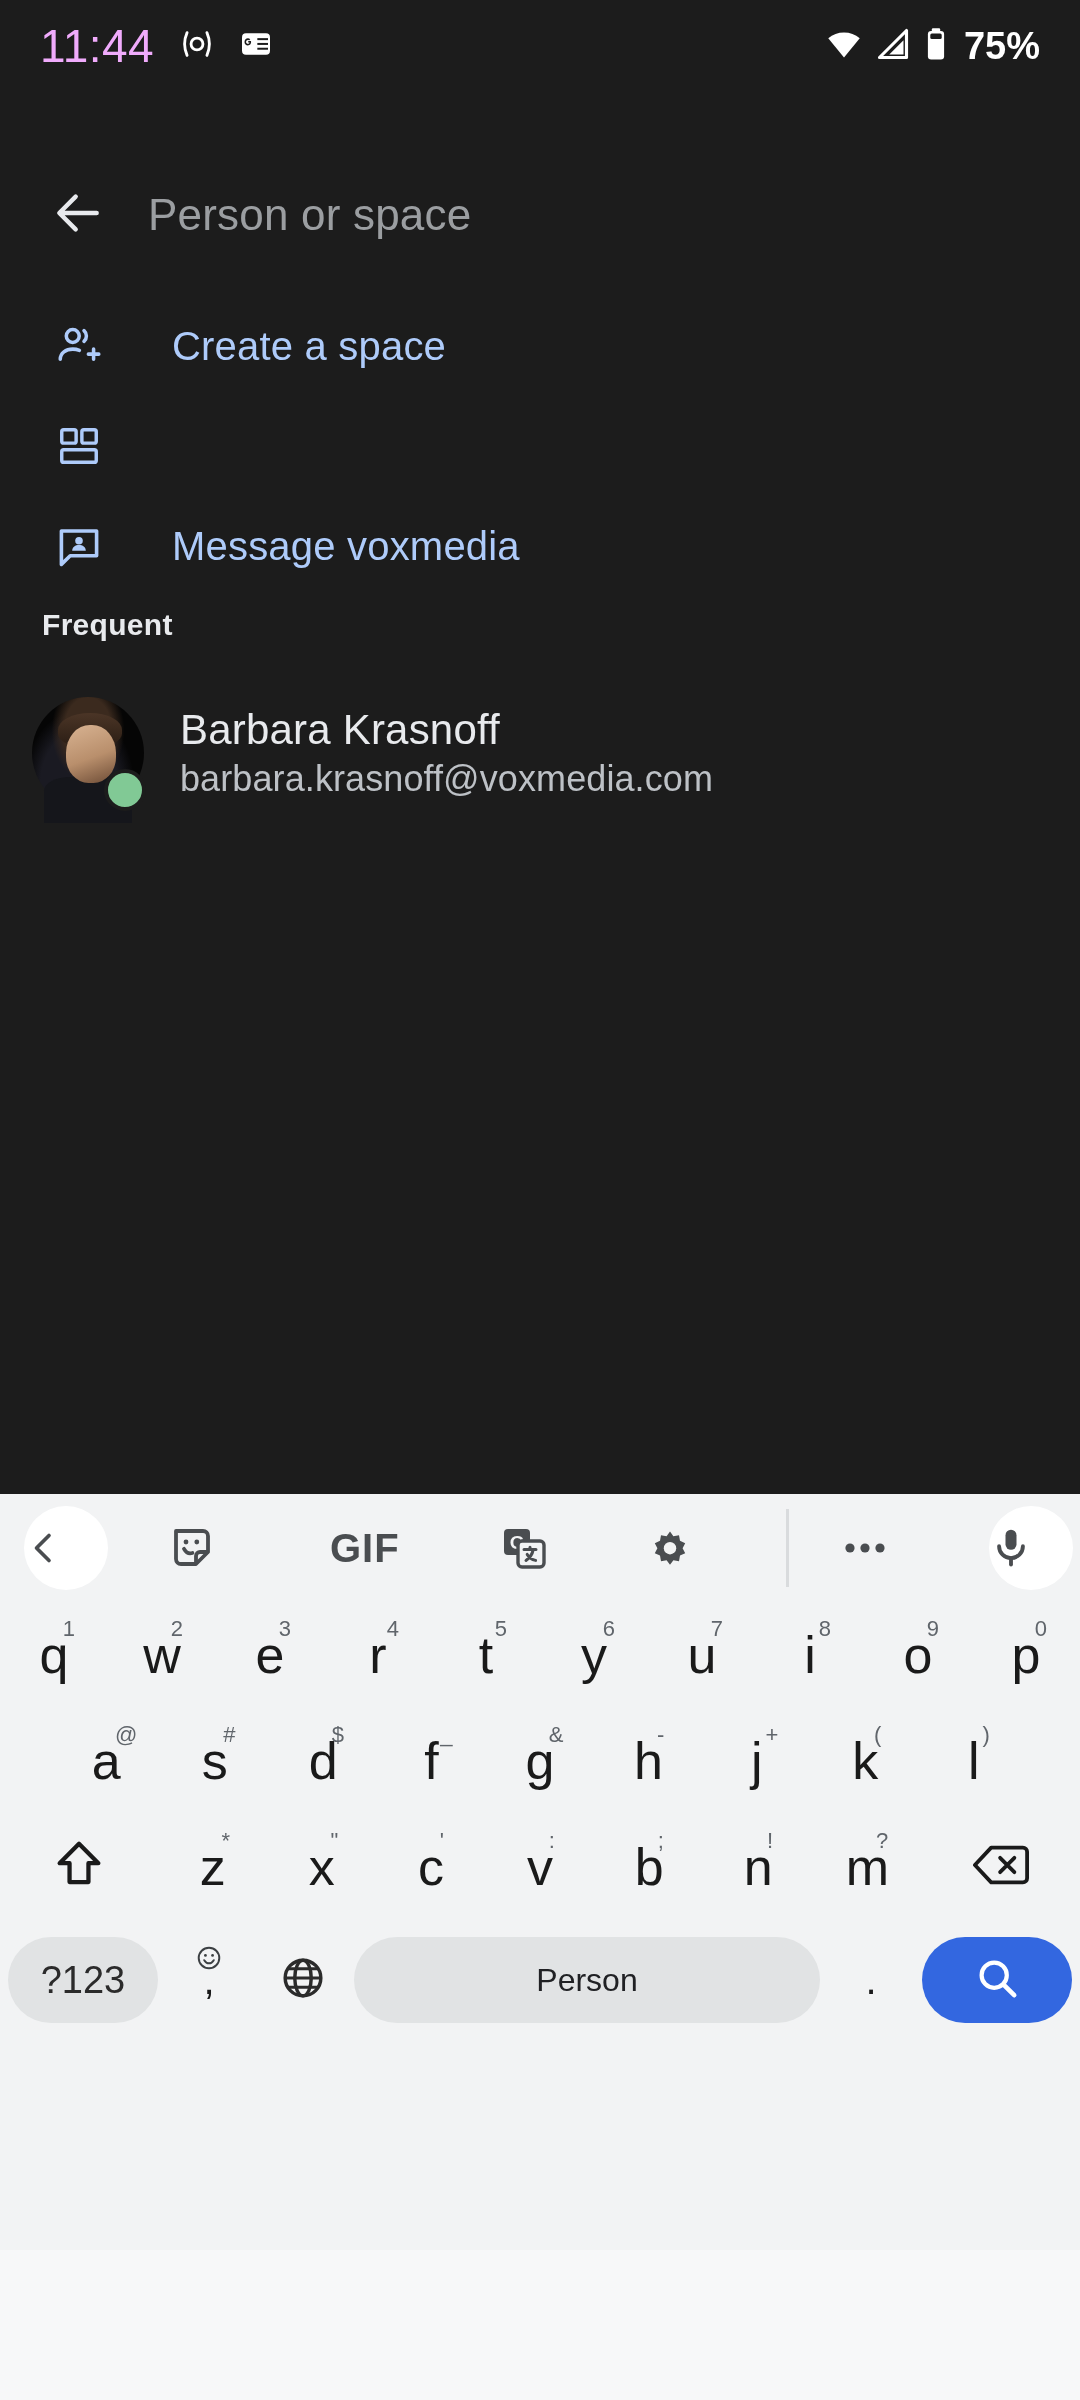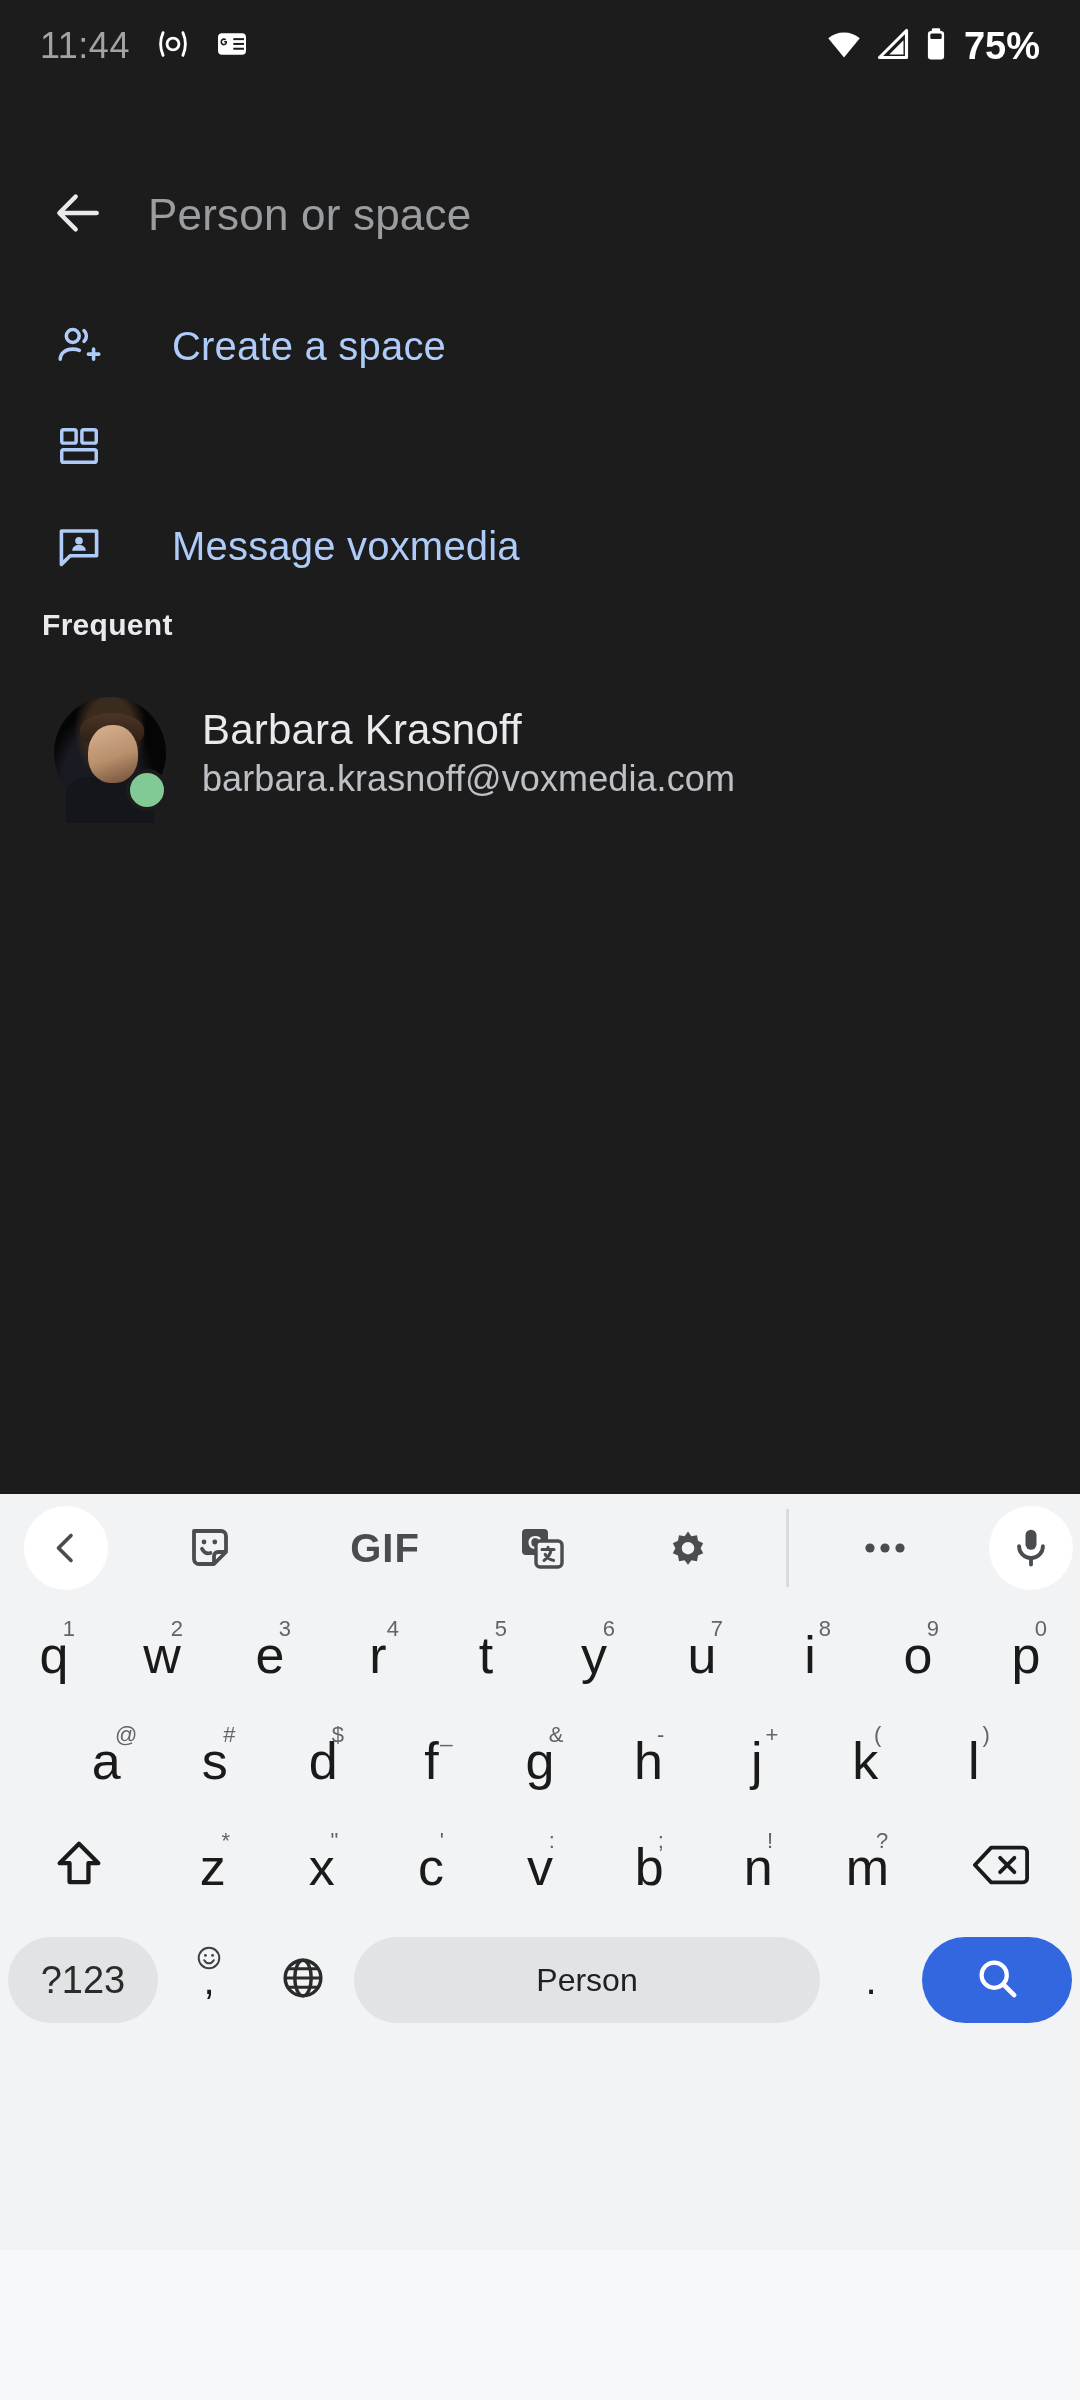--- a/index.html
+++ b/index.html
@@ -17,21 +17,21 @@
     background:#1c1c1c;
   }
 
   
   .statusbar {
     position:absolute; left:0; top:0; width:1080px; height:92px;
     display:flex; align-items:center; justify-content:space-between;
     padding:0 40px;
   }
   .sb-left { display:flex; align-items:center; gap:26px; }
-  .sb-time { color:#a3a3a3; font-size:36px; letter-spacing:0.5px; }
+  .sb-time { color:#f0abfc; font-size:46px; letter-spacing:0.5px; }
   .sb-right { display:flex; align-items:center; gap:10px; }
   .sb-batt-text { color:#ffffff; font-size:38px; font-weight:600; margin-left:4px; }
   .sb-icon { display:block; }
 
   
   .header {
     position:absolute; left:0; top:150px; width:1080px; height:130px;
     display:flex; align-items:center;
   }
   .back-btn {
@@ -56,21 +56,21 @@
   }
 
   
   .section-title {
     position:absolute; left:42px; top:608px;
     color:#e8eaed; font-size:30px; font-weight:700; letter-spacing:0.3px;
   }
 
   .contact {
     position:absolute; left:0; top:688px; width:876px; height:130px;
-    display:flex; align-items:center; padding-left:46px;margin-left:8px;
+    display:flex; align-items:center; padding-left:32px;
   }
   .avatar-wrap { position:relative; width:112px; height:112px; flex:0 0 112px; }
   .avatar {
     width:112px; height:112px; border-radius:50%;
     background:
       radial-gradient(circle at 56% 40%, #c59b7a 0 16%, rgba(197,155,122,0) 22%),
       radial-gradient(ellipse at 50% 30%, #3b2a1e 0 30%, rgba(59,42,30,0) 46%),
       radial-gradient(ellipse at 42% 78%, #1a1a22 0 42%, rgba(26,26,34,0) 60%),
       #050505;
     overflow:hidden;
@@ -101,21 +101,21 @@
 
   
   .keyboard {
     position:absolute; left:0; top:1494px; width:1080px; height:756px;
     background:#f2f3f4;
   }
   .kb-toolbar {
     position:relative; height:108px; display:flex; align-items:center;
   }
   .kb-tool {
-    display:flex; align-items:center; justify-content:center;
+    display:flex; align-items:center; justify-content:flex-start;
     width:84px; height:84px;
   }
   .kb-tool.round { background:#ffffff; border-radius:50%; }
   .kb-divider { width:3px; height:78px; background:#d9dbdd; }
 
   .kb-row { display:flex; align-items:center; height:106px; }
   .kb-key {
     position:relative; flex:1; height:100%;
     display:flex; align-items:center; justify-content:center;
   }

